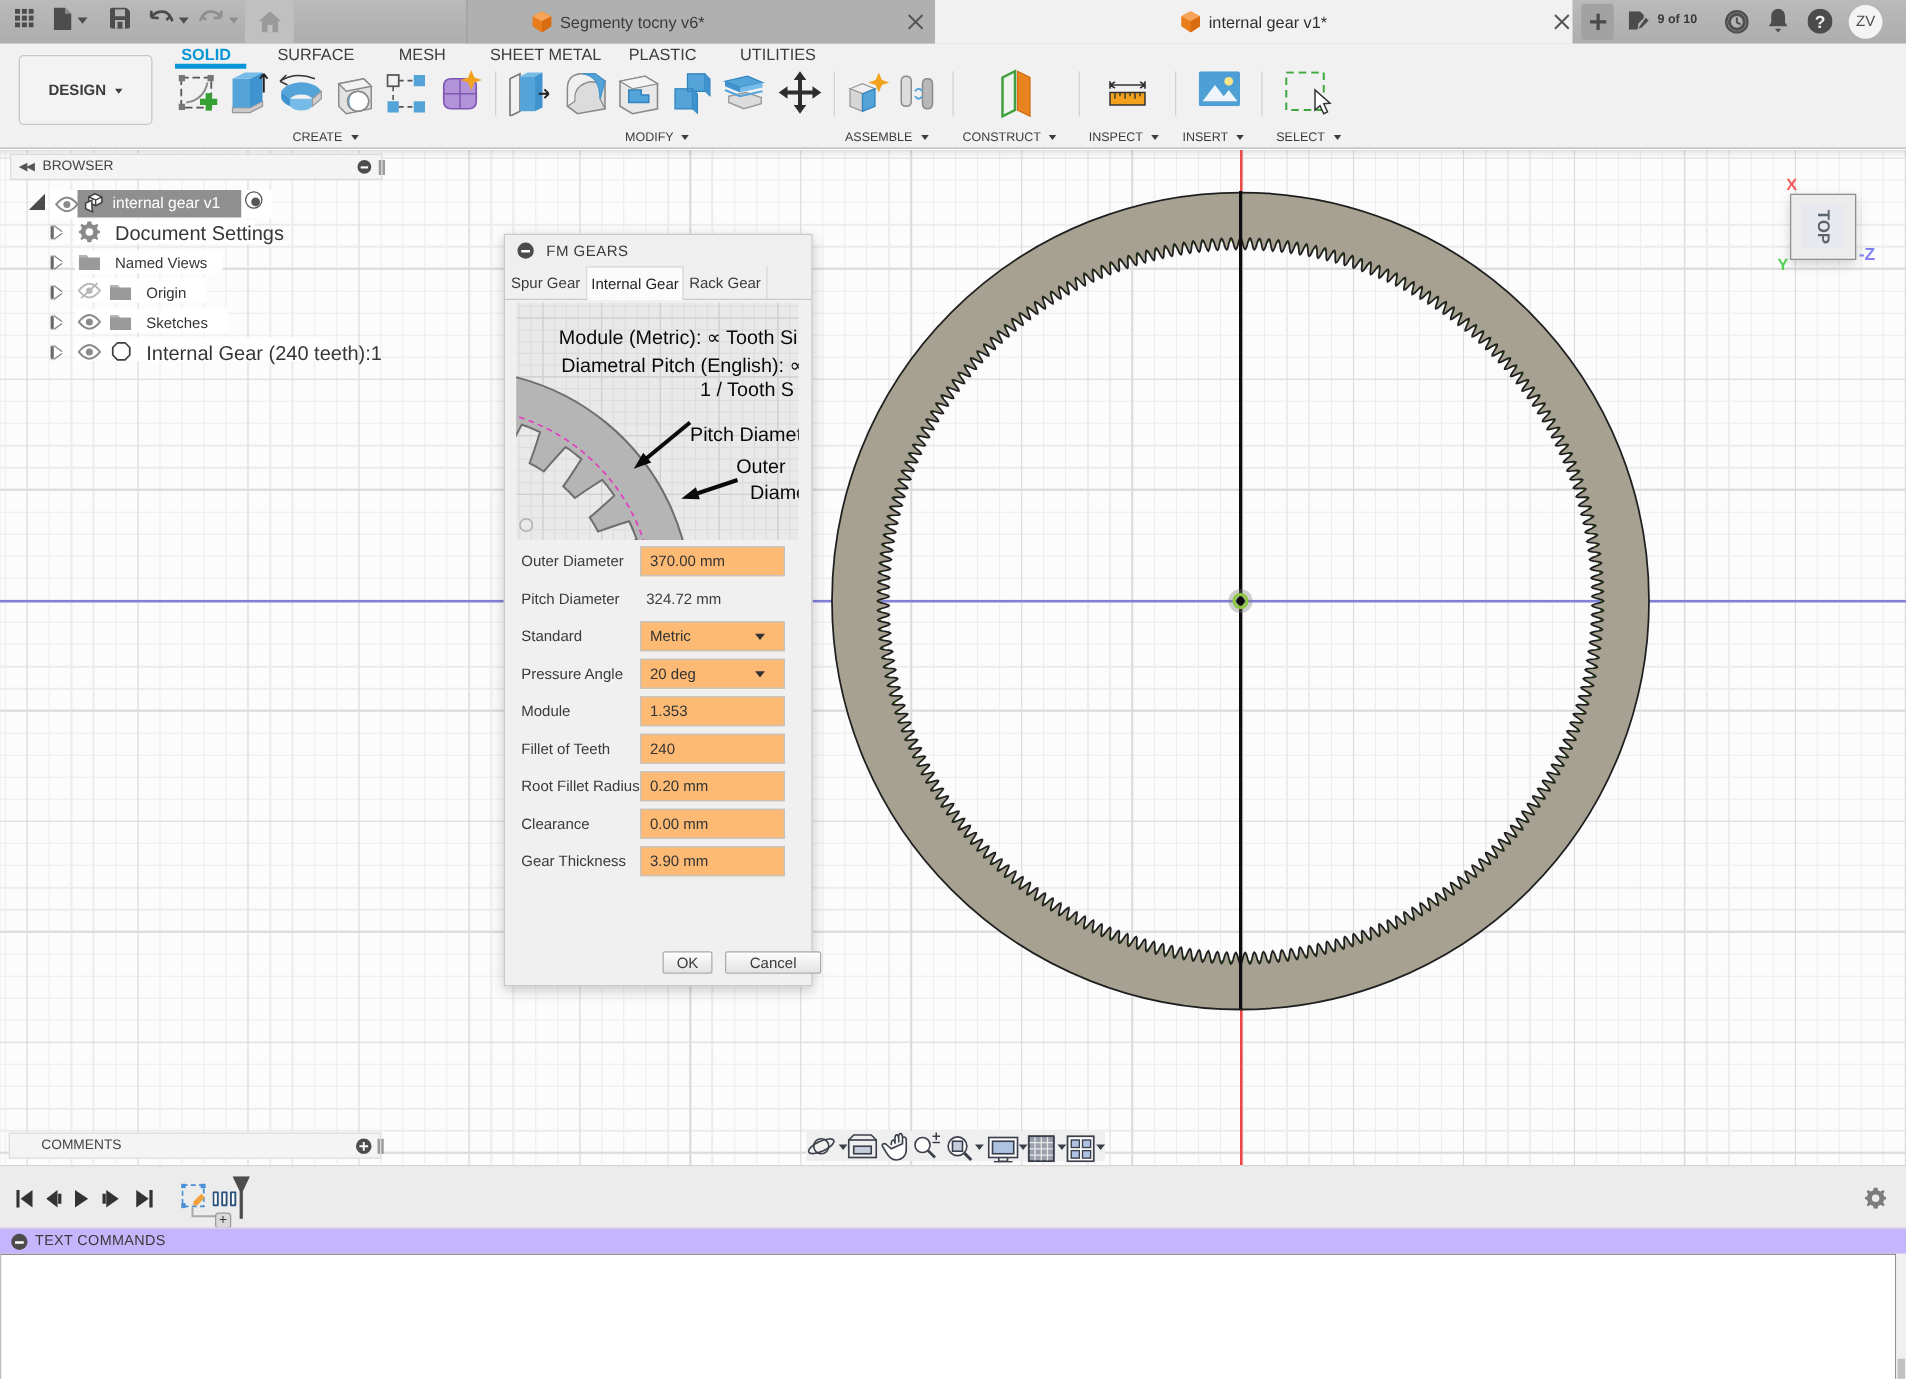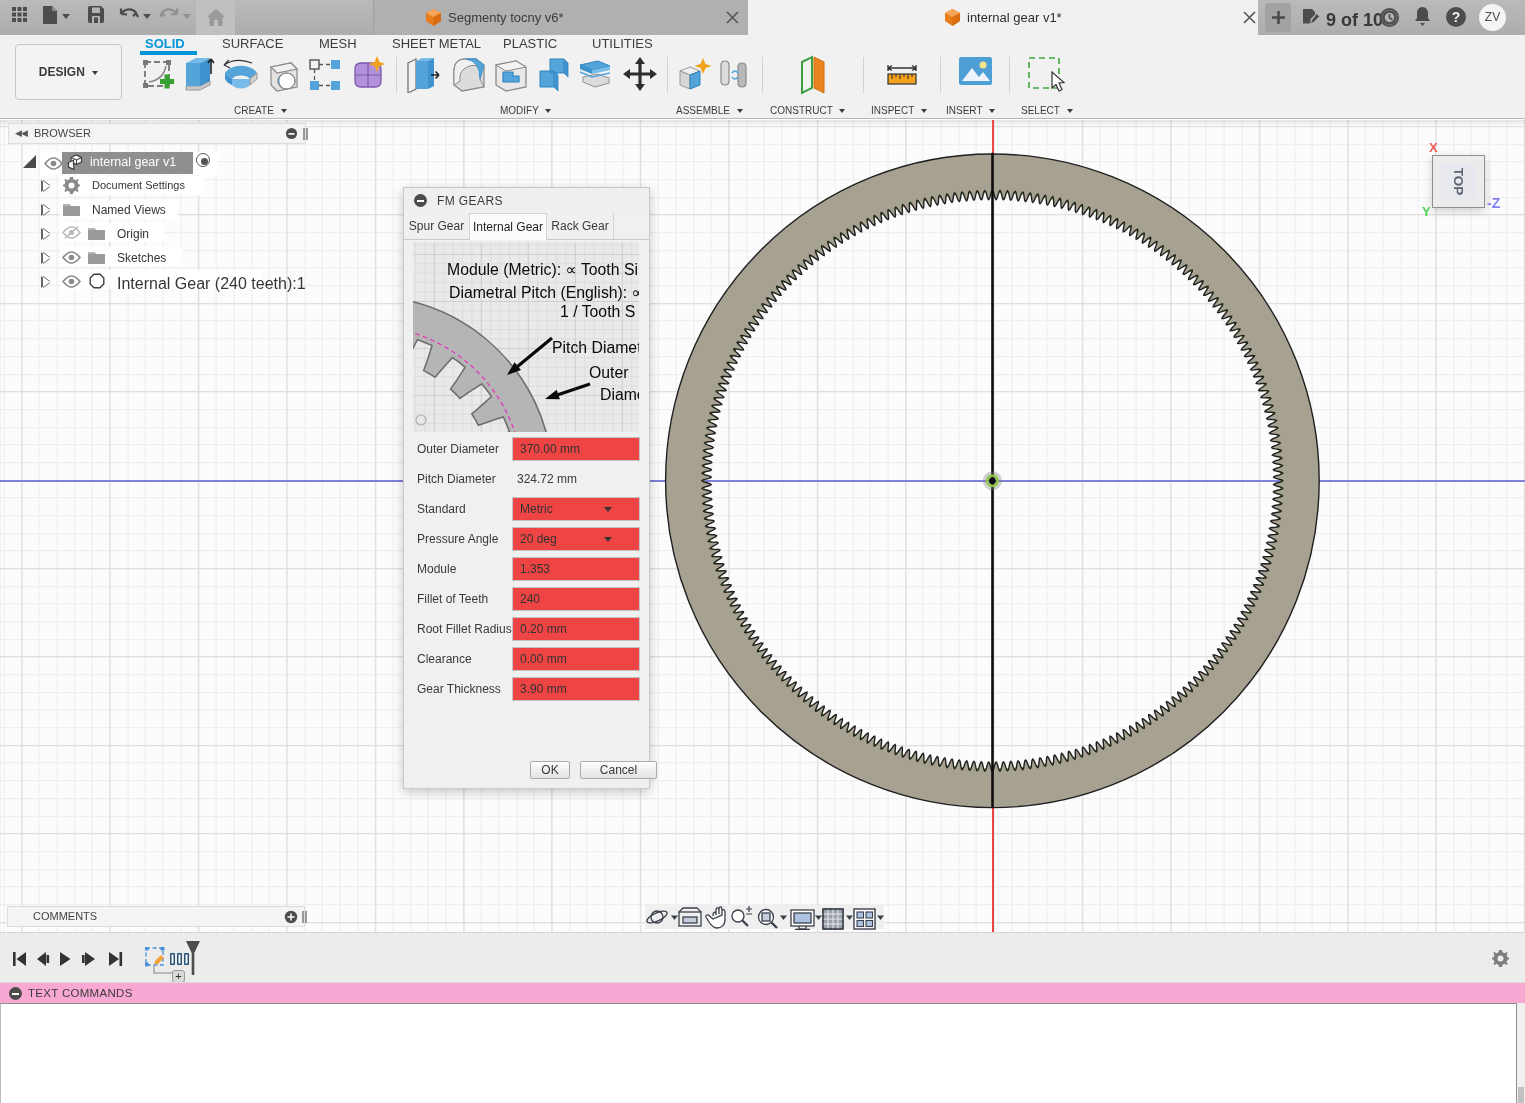--- a/index.html
+++ b/index.html
@@ -11,21 +11,21 @@
  repeating-linear-gradient(to bottom,#dbdbdb 0 1px,transparent 1px 88.4px),
  repeating-linear-gradient(to right,#ececec 0 1px,transparent 1px 17.68px),
  repeating-linear-gradient(to bottom,#ececec 0 1px,transparent 1px 17.68px);
 background-position:21.3px 0,0 6.2px,3.6px 0,0 6.2px}
 .glab{position:absolute;top:70px;font-size:10px;color:#3c3c3c;white-space:nowrap}
 .sep{position:absolute;top:52px;width:1px;height:52px;background:#d2d2d2}
 .rtab{position:absolute;top:1px;font-size:13px;color:#3c3c3c;white-space:nowrap}
 .carr{display:inline-block;width:0;height:0;border-left:3.5px solid transparent;border-right:3.5px solid transparent;border-top:4px solid #3c3c3c;vertical-align:middle;margin-left:4px}
 .trow{position:absolute;left:40px;height:19px;background:rgba(255,255,255,.92);font-size:12px;color:#363636;white-space:nowrap;line-height:19px}
 .tri{position:absolute;width:0;height:0;border-top:5px solid transparent;border-bottom:5px solid transparent;border-left:7px solid #fff;filter:drop-shadow(-1.5px 0 0 #666) drop-shadow(0 1px 0 #666) drop-shadow(0 -1px 0 #666)}
-.fld{position:absolute;left:108px;width:128px;height:24px;background:#ef4444;border:1px solid #c2c2c2;font-size:12px;color:#333;line-height:22px;padding-left:7px}
+.fld{position:absolute;left:108px;width:116px;height:24px;background:#fdba74;border:1px solid #c2c2c2;font-size:12px;color:#333;line-height:22px;padding-left:7px}
 .dlbl{position:absolute;left:13px;font-size:12px;color:#3a3a3a;white-space:nowrap}
 .dd{position:absolute;width:0;height:0;border-left:4px solid transparent;border-right:4px solid transparent;border-top:5px solid #333}
 .btn{position:absolute;height:18px;background:linear-gradient(#fdfdfd,#e3e3e3);border:1px solid #ababab;border-radius:2px;font-size:12px;color:#3a3a3a;text-align:center;line-height:16px}
 .minus{display:inline-block;width:13px;height:13px;border-radius:50%;background:#4c4c4c;position:relative;vertical-align:-2px}
 .minus:after{content:"";position:absolute;left:3px;top:6px;width:7px;height:1.6px;background:#fff}
 </style></head><body>
 
 <div id="topbar">
 <svg class="abs" style="left:12px;top:7px" width="15" height="15">
       <g fill="#4d4d4d">
@@ -87,21 +87,21 @@
       <path d="M1 1 L12 12 M12 1 L1 12" stroke="#555" stroke-width="1.6"></path>
     </svg>
 <div class="abs" style="left:1265px;top:3px;width:26px;height:29px;background:#a2a2a2;border-radius:3px"></div>
 <svg class="abs" style="left:1271px;top:10px" width="15" height="15">
       <path d="M7.5 1 L7.5 14 M1 7.5 L14 7.5" stroke="#4a4a4a" stroke-width="2.6"></path>
     </svg>
 <svg class="abs" style="left:1303px;top:9px" width="19" height="17">
       <path d="M0 0 L9 0 L12 3 L12 5.5 L7.5 10 L7.5 14.5 L0 14.5 Z" fill="#4c4c4c"></path>
       <path d="M13.5 4.5 L16.5 7.5 L10.5 13.5 L7.2 14.8 L8.5 11.5 Z" fill="#4c4c4c" stroke="#b3b3b3" stroke-width="0.9"></path>
     </svg>
-<div class="abs" style="left:1326px;top:10px;font-size:18px;font-weight:bold;color:#383838">9 of 10</div>
+<div class="abs" style="left:1326px;top:10px;font-size:10px;font-weight:bold;color:#383838">9 of 10</div>
 <svg class="abs" style="left:1380px;top:8px" width="19" height="19">
       <circle cx="9.5" cy="9.5" r="8.5" fill="none" stroke="#4f4f4f" stroke-width="2"></circle>
       <circle cx="9.5" cy="9.5" r="6" fill="none" stroke="#4f4f4f" stroke-width="2.5"></circle>
       <path d="M9.5 6 L9.5 10 L12.5 11.5" stroke="#4f4f4f" stroke-width="1.6" fill="none"></path>
     </svg>
 <svg class="abs" style="left:1414px;top:7px" width="17" height="20">
       <path d="M8.5 0 C5 0 3 3 3 6 L3 11 L1 14 L16 14 L14 11 L14 6 C14 3 12 0 8.5 0 Z" fill="#4c4c4c"></path>
       <path d="M6 16 L11 16 L8.5 19 Z" fill="#4c4c4c"></path>
     </svg>
 <svg class="abs" style="left:1446px;top:7px" width="20" height="20">
@@ -286,21 +286,21 @@
     </svg>
 <div class="abs" style="left:90px;top:35px;font-size:12.5px;font-weight:normal;color:#fff">internal gear v1</div>
 <div class="abs" style="left:196px;top:33px;width:14px;height:14px;border:1.6px solid #555;border-radius:50%;background:#fff"></div>
 <div class="abs" style="left:201.2px;top:38.2px;width:7px;height:7px;background:#555;border-radius:50%"></div>
 <div class="trow" style="top:55.5px;width:144px;left:60px"></div>
 <div class="tri" style="left:43px;top:61px"></div>
 <svg class="abs" style="left:63px;top:57px" width="17" height="17">
       <path d="M8.5 0 L10 0 L10.5 2.3 L12.6 3.2 L14.6 2 L15.7 3.1 L14.5 5.1 L15.4 7.2 L17 7.7 L17 9.3 L15.4 9.8 L14.5 11.9 L15.7 13.9 L14.6 15 L12.6 13.8 L10.5 14.7 L10 17 L8.5 17 L7 17 L6.5 14.7 L4.4 13.8 L2.4 15 L1.3 13.9 L2.5 11.9 L1.6 9.8 L0 9.3 L0 7.7 L1.6 7.2 L2.5 5.1 L1.3 3.1 L2.4 2 L4.4 3.2 L6.5 2.3 L7 0 Z" fill="#8a8a8a"></path>
       <circle cx="8.5" cy="8.5" r="3" fill="#fff"></circle>
     </svg>
-<div class="abs" style="left:92px;top:59px;font-size:11px;color:#363636">Document Settings</div>
+<div class="abs" style="left:92px;top:59px;font-size:16px;color:#363636">Document Settings</div>
 <div class="trow" style="top:79.5px;width:118px;left:60px"></div>
 <div class="tri" style="left:43px;top:84.5px"></div>
 <svg class="abs" style="left:63px;top:82px" width="17" height="14">
       <path d="M0 2 L6 2 L8 4 L17 4 L17 14 L0 14 Z" fill="#9a9a9a"></path>
       <path d="M0 2 L6 2 L8 4 L0 4 Z" fill="#b5b5b5"></path>
     </svg>
 <div class="abs" style="left:92px;top:83px;font-size:12px;color:#363636">Named Views</div>
 <div class="trow" style="top:103px;width:105px;left:60px"></div>
 <div class="tri" style="left:43px;top:108.5px"></div>
 <svg class="abs" style="left:62px;top:105px" width="19" height="15">
@@ -528,19 +528,19 @@
     </svg>
  <div class="abs" style="left:172px;top:37px;width:13px;height:13px;background:#d9d9d9;border:1px solid #9a9a9a;border-radius:3px;text-align:center;line-height:11px;font-size:11px;color:#333">+</div>
  <svg class="abs" style="left:185px;top:8px" width="16" height="36">
       <path d="M1 0 L15 0 L9.3 12 L9.3 34 L6.7 34 L6.7 12 Z" fill="#4c4c4c"></path>
     </svg>
  <svg class="abs" style="left:1492px;top:17px" width="17" height="17">
       <path d="M8.5 0 L10 0 L10.5 2.3 L12.6 3.2 L14.6 2 L15.7 3.1 L14.5 5.1 L15.4 7.2 L17 7.7 L17 9.3 L15.4 9.8 L14.5 11.9 L15.7 13.9 L14.6 15 L12.6 13.8 L10.5 14.7 L10 17 L8.5 17 L7 17 L6.5 14.7 L4.4 13.8 L2.4 15 L1.3 13.9 L2.5 11.9 L1.6 9.8 L0 9.3 L0 7.7 L1.6 7.2 L2.5 5.1 L1.3 3.1 L2.4 2 L4.4 3.2 L6.5 2.3 L7 0 Z" fill="#7d7d7d"></path>
       <circle cx="8.5" cy="8.5" r="3" fill="#ececec"></circle>
     </svg>
 </div>
-<div class="abs" style="left:0;top:982px;width:1525px;height:21px;background:#f9a8d4;border-top:1px solid #dcdcdc">
+<div class="abs" style="left:0;top:982px;width:1525px;height:21px;background:#c4b5fd;border-top:1px solid #dcdcdc">
  <span class="minus" style="position:absolute;left:9px;top:4px"></span>
  <span style="position:absolute;left:28px;top:4px;font-size:11.5px;color:#3a3a3a;letter-spacing:.3px">TEXT COMMANDS</span>
 </div>
 <div class="abs" style="left:0;top:1003px;width:1517px;height:100px;background:#fff;border-top:1px solid #8f8f8f;border-right:1px solid #8f8f8f;border-left:1px solid #bbb"></div>
 <div class="abs" style="left:1517px;top:1003px;width:8px;height:100px;background:#f0f0f0"></div>
 <div class="abs" style="left:1518px;top:1087px;width:6px;height:16px;background:#c1c1c1"></div>
 
 </body></html>

